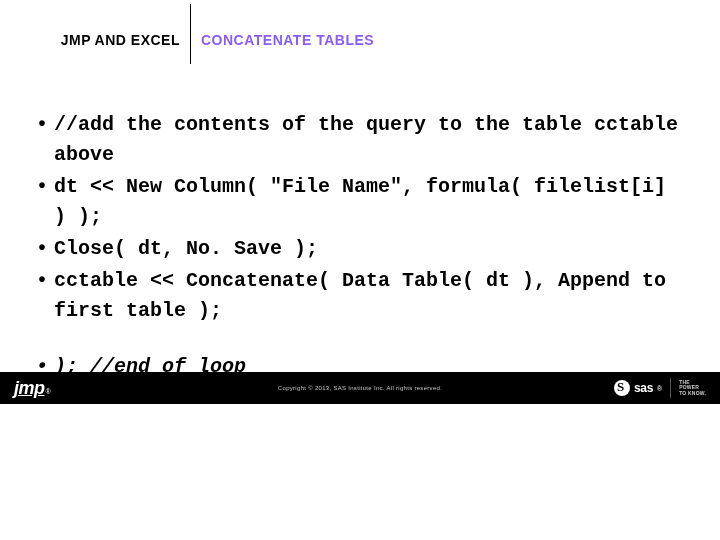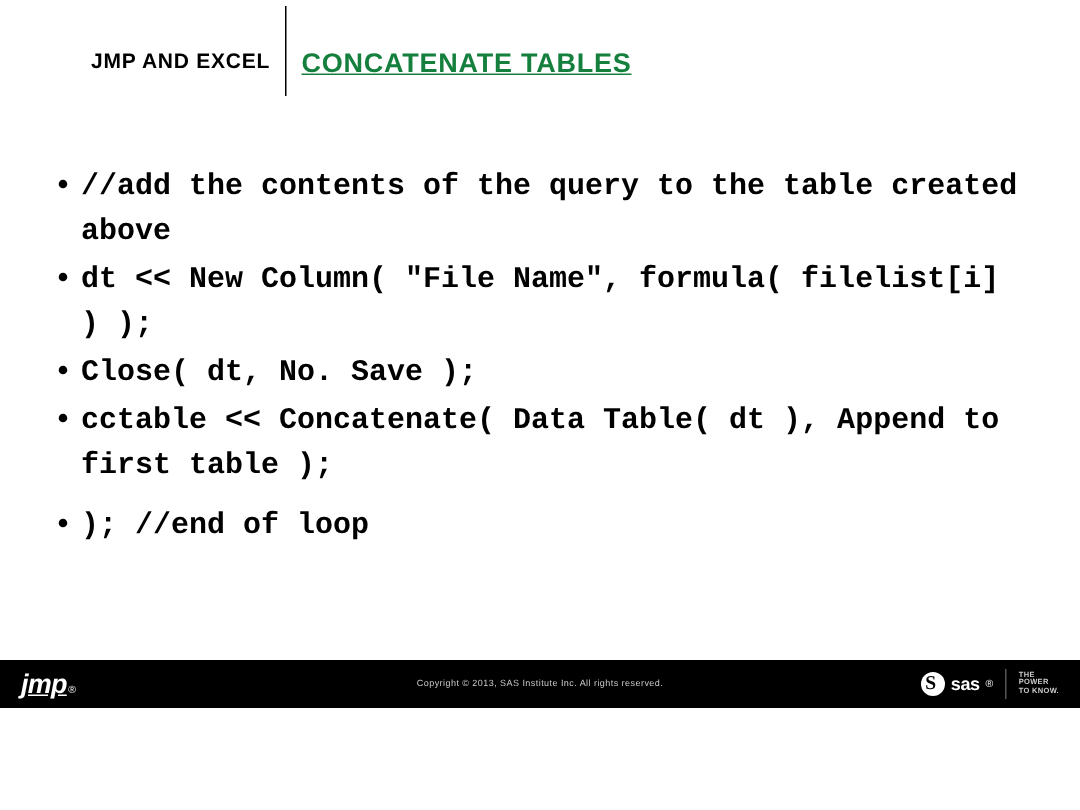--- a/index.html
+++ b/index.html
@@ -7,21 +7,21 @@
     padding: 0;
     width: 720px;
     height: 540px;
     font-family: Arial, Helvetica, sans-serif;
     background: #fff;
     overflow: hidden;
   }
   .slide {
     position: relative;
     width: 720px;
-    height: 472px;
+    height: 404px;
     box-sizing: border-box;
   }
   .header {
     position: absolute;
     top: 32px;
     left: 0;
     width: 100%;
     display: flex;
     align-items: flex-start;
   }
@@ -36,26 +36,25 @@
     font-family: Arial, sans-serif;
   }
   .header-divider {
     width: 1px;
     height: 60px;
     background: #000;
     margin-top: -28px;
   }
   .header-right {
     padding-left: 10px;
-    font-size: 18px;
+    font-size: 14px;
     font-weight: 700;
     letter-spacing: 0.5px;
-    color: #15803d;
+    color: #8b5cf6;
     font-family: Arial, sans-serif;
-    text-decoration: underline;
   }
   .content {
     position: absolute;
     top: 110px;
     left: 34px;
     right: 34px;
   }
   .bullet-list {
     margin: 0;
     padding: 0;
@@ -72,21 +71,22 @@
     margin-bottom: 2px;
   }
   .bullet-list li::before {
     content: "•";
     position: absolute;
     left: 2px;
     top: 0;
     color: #000;
   }
   .bullet-list.secondary {
-    margin-top: 10px;
+    margin-top: 26px;
+    font-style: italic;
   }
   .footer {
     position: absolute;
     bottom: 0;
     left: 0;
     right: 0;
     height: 32px;
     background: #000;
     display: flex;
     align-items: center;
@@ -178,21 +178,21 @@
 <div class="slide">
 
   <div class="header">
     <div class="header-left">JMP AND EXCEL</div>
     <div class="header-divider"></div>
     <div class="header-right">CONCATENATE TABLES</div>
   </div>
 
   <div class="content">
     <ul class="bullet-list">
-      <li>//add the contents of the query to the table created above</li>
+      <li>//add the contents of the query to the table cctable above</li>
       <li>dt  &lt;&lt; New Column( "File Name", formula( filelist[i] ) );</li>
       <li>Close( dt, No. Save );</li>
       <li>cctable &lt;&lt; Concatenate( Data Table( dt ), Append to first table );</li>
     </ul>
     <ul class="bullet-list secondary">
       <li>); //end of loop</li>
     </ul>
   </div>
 
   <div class="footer">

